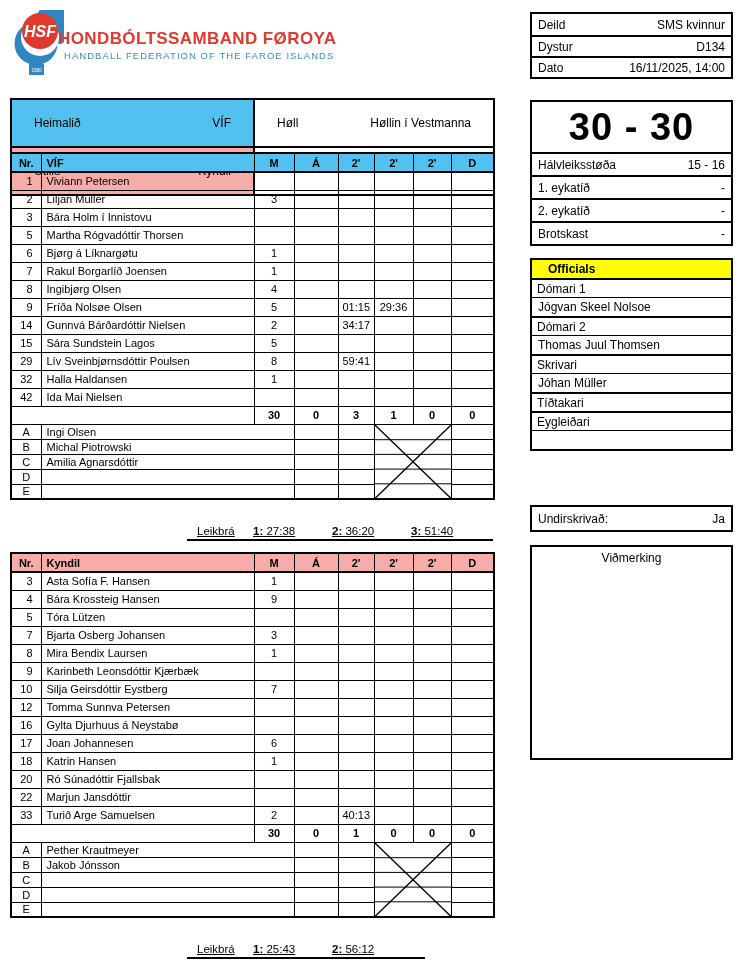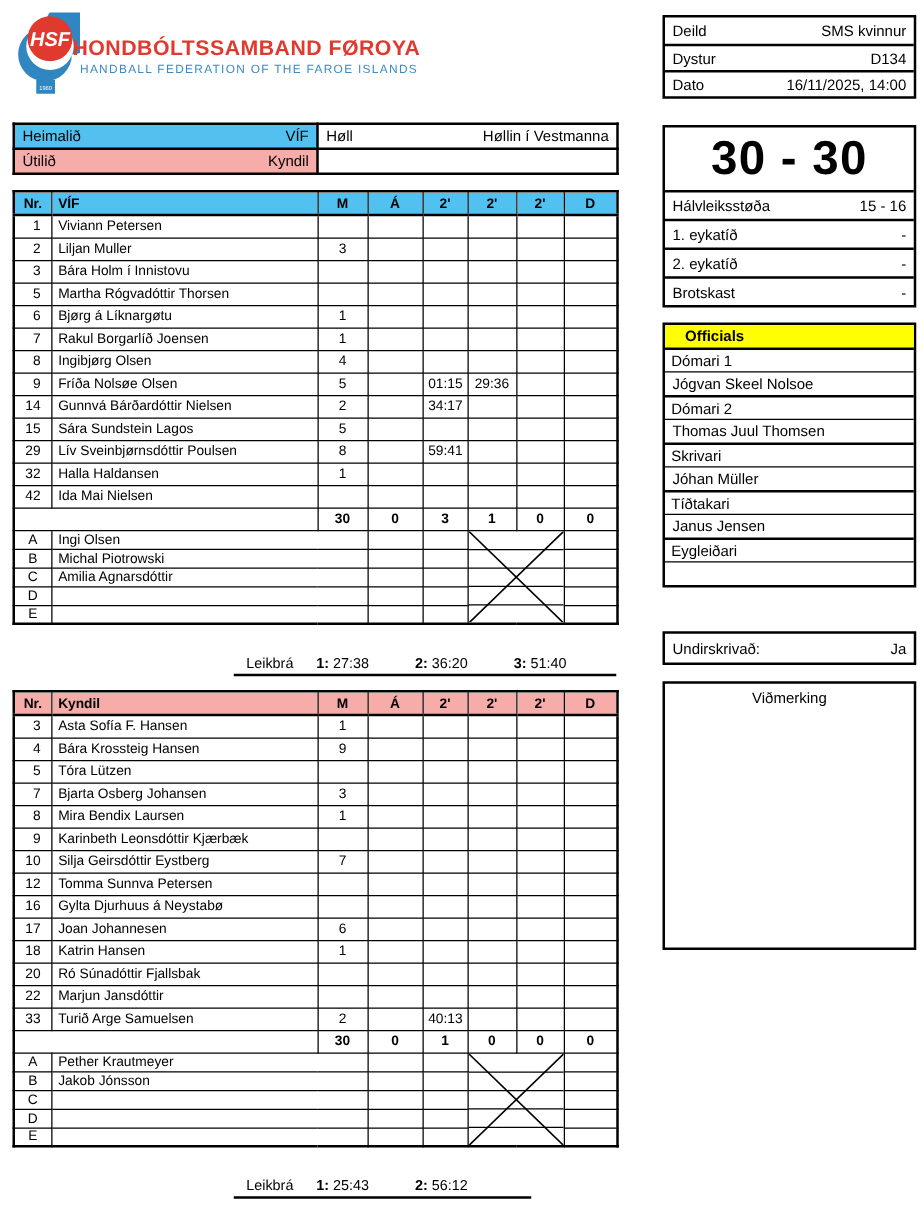--- a/index.html
+++ b/index.html
@@ -30,21 +30,21 @@
   .off-name { font-size:12px; padding:1px 6px; height:19px; display:flex; align-items:center; border-top:1px solid #000; }
 
   .signed-box { top:505px; }
   .signed-box .kv-row { height:23px; }
 
   .remarks-box { top:545px; height:215px; }
   .remarks-label { font-size:12px; padding:4px 6px;text-align:center; }
 
   
   .teams-box { position:absolute; left:10px; top:98px; width:483px; border-collapse:collapse; table-layout:fixed; }
-  .teams-box td { border:2px solid #000; height:20px; font-size:12px; padding:0; }
+  .teams-box td { border:2px solid #000; height:20px; font-size:12px; padding:16px; }
   .teams-box .pair { display:flex; justify-content:space-between; align-items:center; padding:0 6px; }
   .cell-home { background:#53C1F0; }
   .cell-away { background:#F6ACA9; }
 
   
   .team-table { position:absolute; left:10px; width:483px; border-collapse:collapse; table-layout:fixed; border:2px solid #000; }
   .team-table th, .team-table td { border:1px solid #000; font-size:11px; padding:0 4px; overflow:hidden; white-space:nowrap; }
   .team-table th { height:19px; font-weight:bold; border-bottom:2px solid #000; }
   .team-table td { height:18px; }
   .home-table { top:152px; }
@@ -59,21 +59,21 @@
   tr.totals td { font-weight:bold; text-align:center; border-top:1px solid #000; }
   tr.bench td { height:15px; }
   td.letter { text-align:center; }
   td.x-cell { position:relative; padding:0; }
   .xsvg { position:absolute; inset:0; width:100%; height:100%; display:block; }
   .xsvg line { stroke:#000; vector-effect:non-scaling-stroke; }
   .xsvg .diag { stroke-width:1.3; }
   .xsvg .hrule { stroke-width:1; }
 
   
-  .leikbra { position:absolute; left:187px; border-bottom:2px solid #000; display:flex; padding:1px 0 2px 10px; font-size:11.5px; }
+  .leikbra { position:absolute; left:187px; border-bottom:2px solid #000; display:flex; padding:1px 0 2px 10px; font-size:11.5px;text-decoration:underline; }
   .leikbra .lb-label { width:56px; }
   .leikbra .lb-entry { width:79px; }
   .leikbra b { font-weight:bold; }
   .leikbra-1 { top:524px; width:306px; }
   .leikbra-2 { top:942px; width:238px; }
 </style>
 </head>
 <body>
 
 <div class="page">
@@ -609,21 +609,20 @@
 
   <div class="rbox off-box">
     <div class="off-title">Officials</div>
     <div class="off-role">Dómari 1</div>
     <div class="off-name">Jógvan Skeel Nolsoe</div>
     <div class="off-role">Dómari 2</div>
     <div class="off-name">Thomas Juul Thomsen</div>
     <div class="off-role">Skrivari</div>
     <div class="off-name">Jóhan Müller</div>
     <div class="off-role">Tíðtakari</div>
-    <div class="off-name">Janus Jensen</div>
     <div class="off-role">Eygleiðari</div>
     <div class="off-name"></div>
   </div>
 
   <div class="rbox signed-box">
     <div class="kv-row">
       <span>Undirskrivað:</span>
       <span>Ja</span>
     </div>
   </div>

